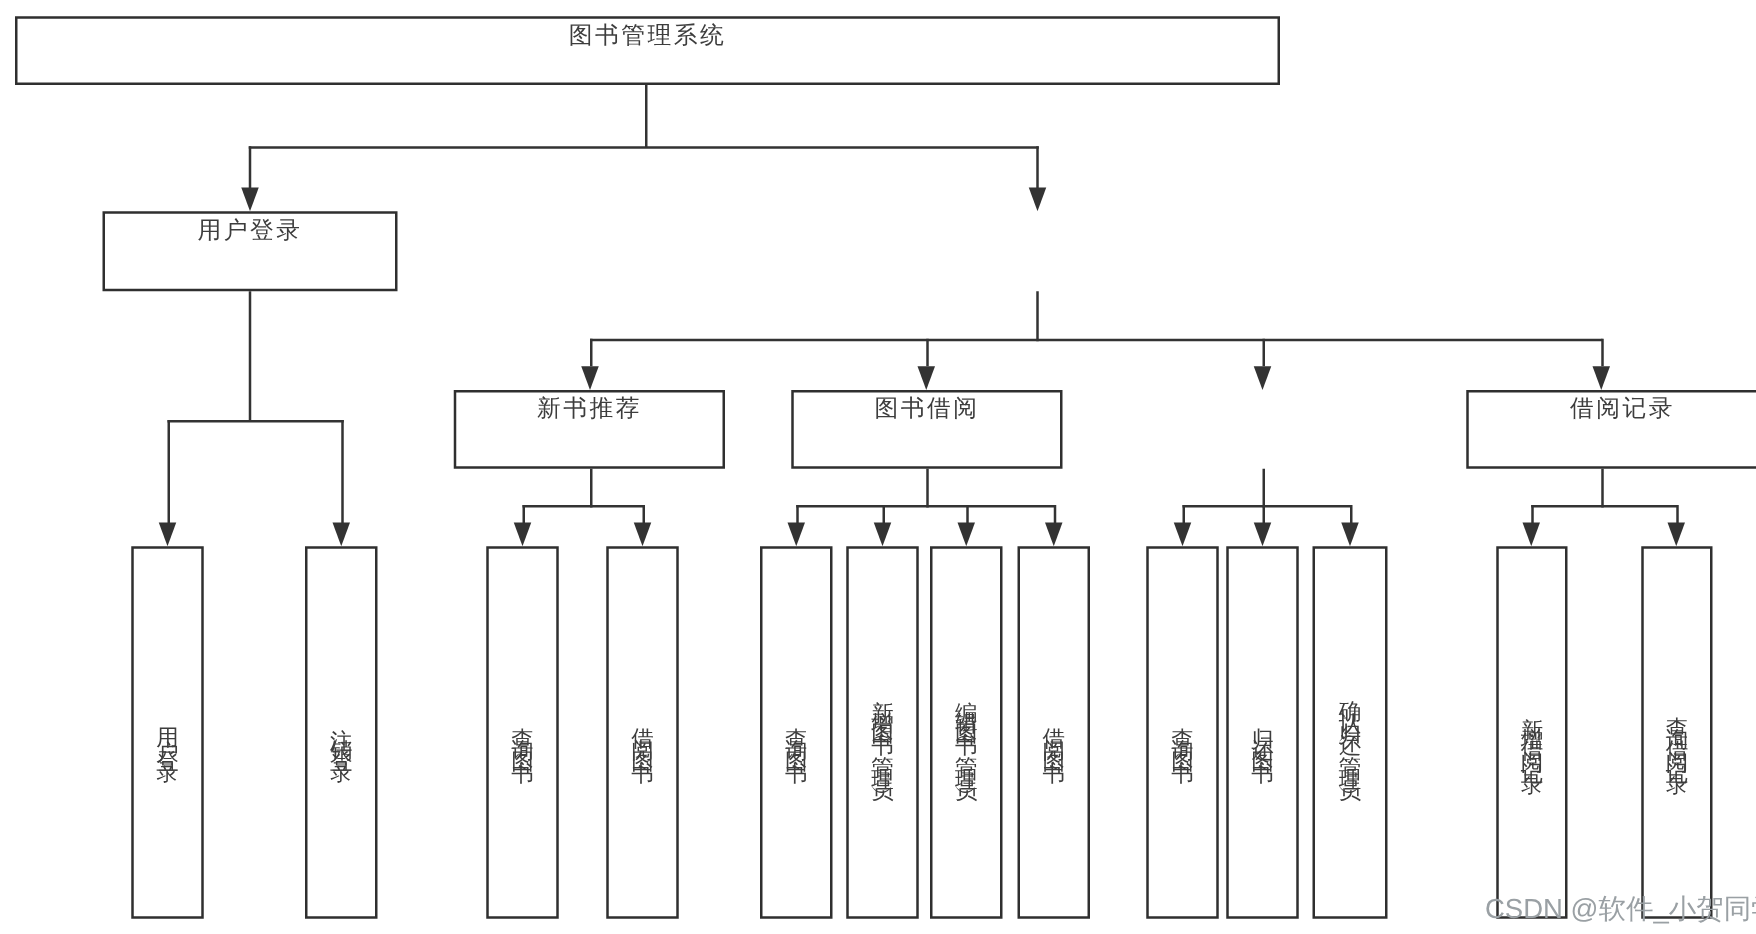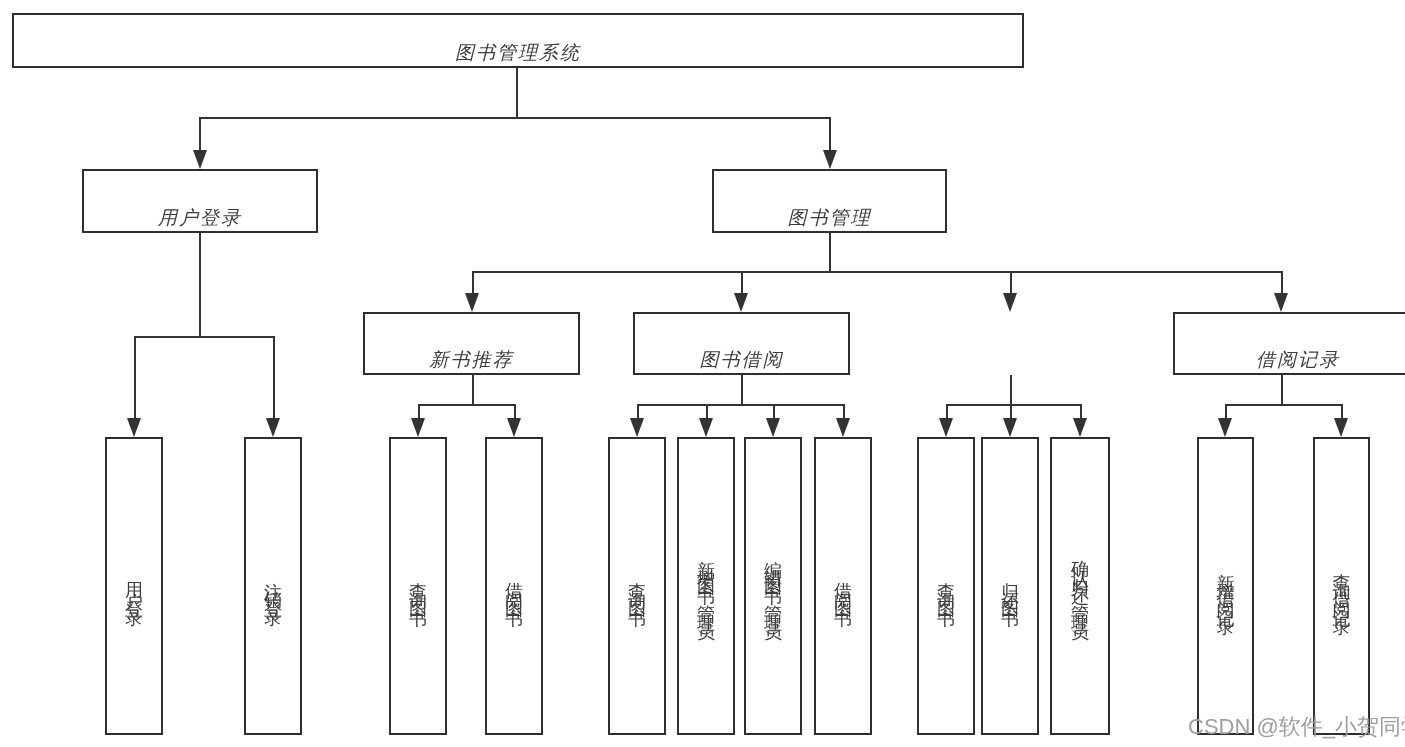--- a/index.html
+++ b/index.html
@@ -3,21 +3,21 @@
 <meta charset="utf-8">
 <style>
   html,body{margin:0;padding:0;background:#ffffff;}
   .canvas{
     position:relative;width:1405px;height:747px;background:#ffffff;overflow:hidden;
     font-family:"Liberation Sans","DejaVu Sans",sans-serif;
   }
   
   .hbox{
     position:absolute;box-sizing:border-box;background:#ffffff;
-    border:2px solid #2f2f2f;display:flex;align-items:flex-end;justify-content:center;font-style:italic;
+    border:2px solid #2f2f2f;display:flex;align-items:flex-start;justify-content:center;
   }
   .hbox span{font-size:19px;letter-spacing:2px;color:#3d3d3d;}
   
   .vbox{
     position:absolute;box-sizing:border-box;width:58px;height:298px;top:437px;background:#ffffff;
     border:2px solid #2f2f2f;display:flex;align-items:center;justify-content:center;
   }
   .vbox span{
     writing-mode:vertical-rl;text-orientation:mixed;white-space:nowrap;
     font-size:18px;letter-spacing:9px;line-height:1;color:#3d3d3d;
@@ -46,23 +46,20 @@
     <div class="vl" style="left:516px;top:67px;height:51px"></div>
     <div class="hl" style="left:199px;top:117px;width:632px"></div>
     <div class="vl" style="left:199px;top:117px;height:34px"></div>
     <div class="vl" style="left:829px;top:117px;height:34px"></div>
     <div class="ar" style="left:193px;top:150px"></div>
     <div class="ar" style="left:823px;top:150px"></div>
   </div>
 
   <div class="hbox" style="left:82px;top:169px;width:236px;height:64px">
     <span>用户登录</span>
-  </div>
-  <div class="hbox" style="left:712px;top:169px;width:235px;height:64px">
-    <span>图书管理</span>
   </div>
 
   <div>
     <div class="vl" style="left:199px;top:233px;height:104px"></div>
     <div class="hl" style="left:134px;top:336px;width:141px"></div>
     <div class="vl" style="left:134px;top:336px;height:83px"></div>
     <div class="vl" style="left:273px;top:336px;height:83px"></div>
     <div class="ar" style="left:127px;top:418px"></div>
     <div class="ar" style="left:266px;top:418px"></div>
   </div>

